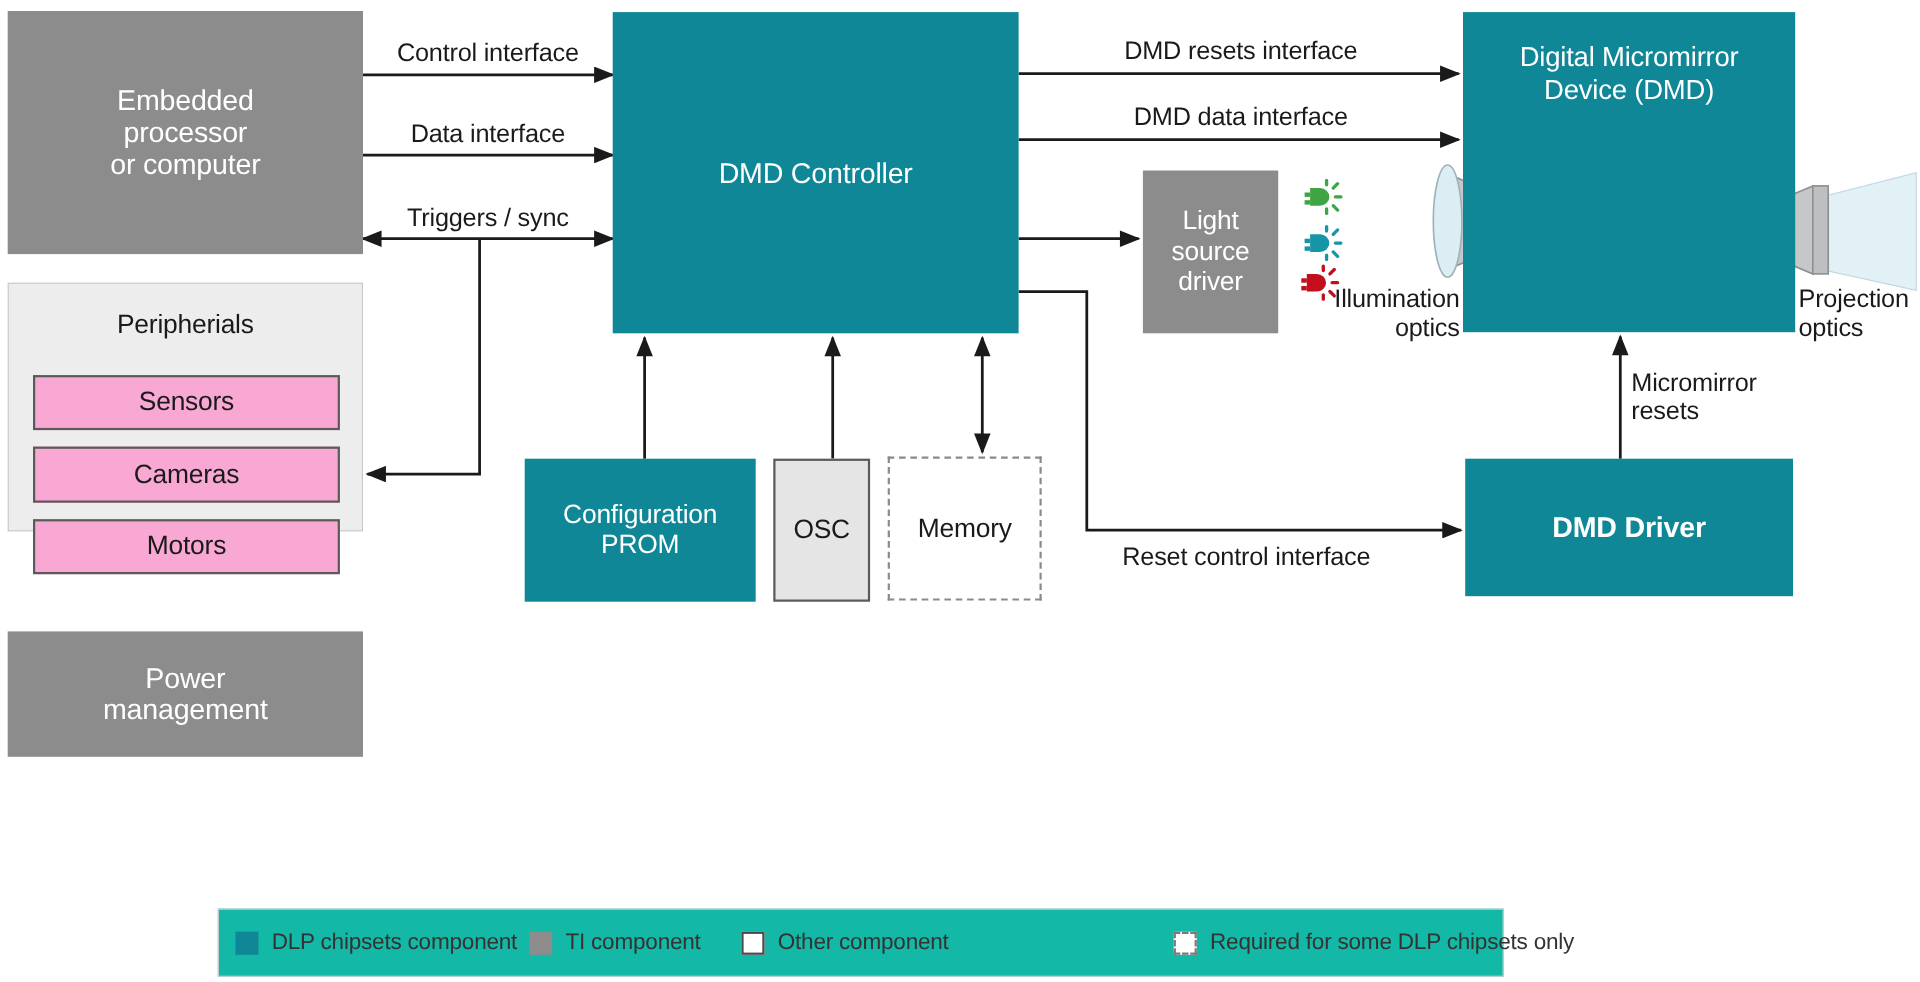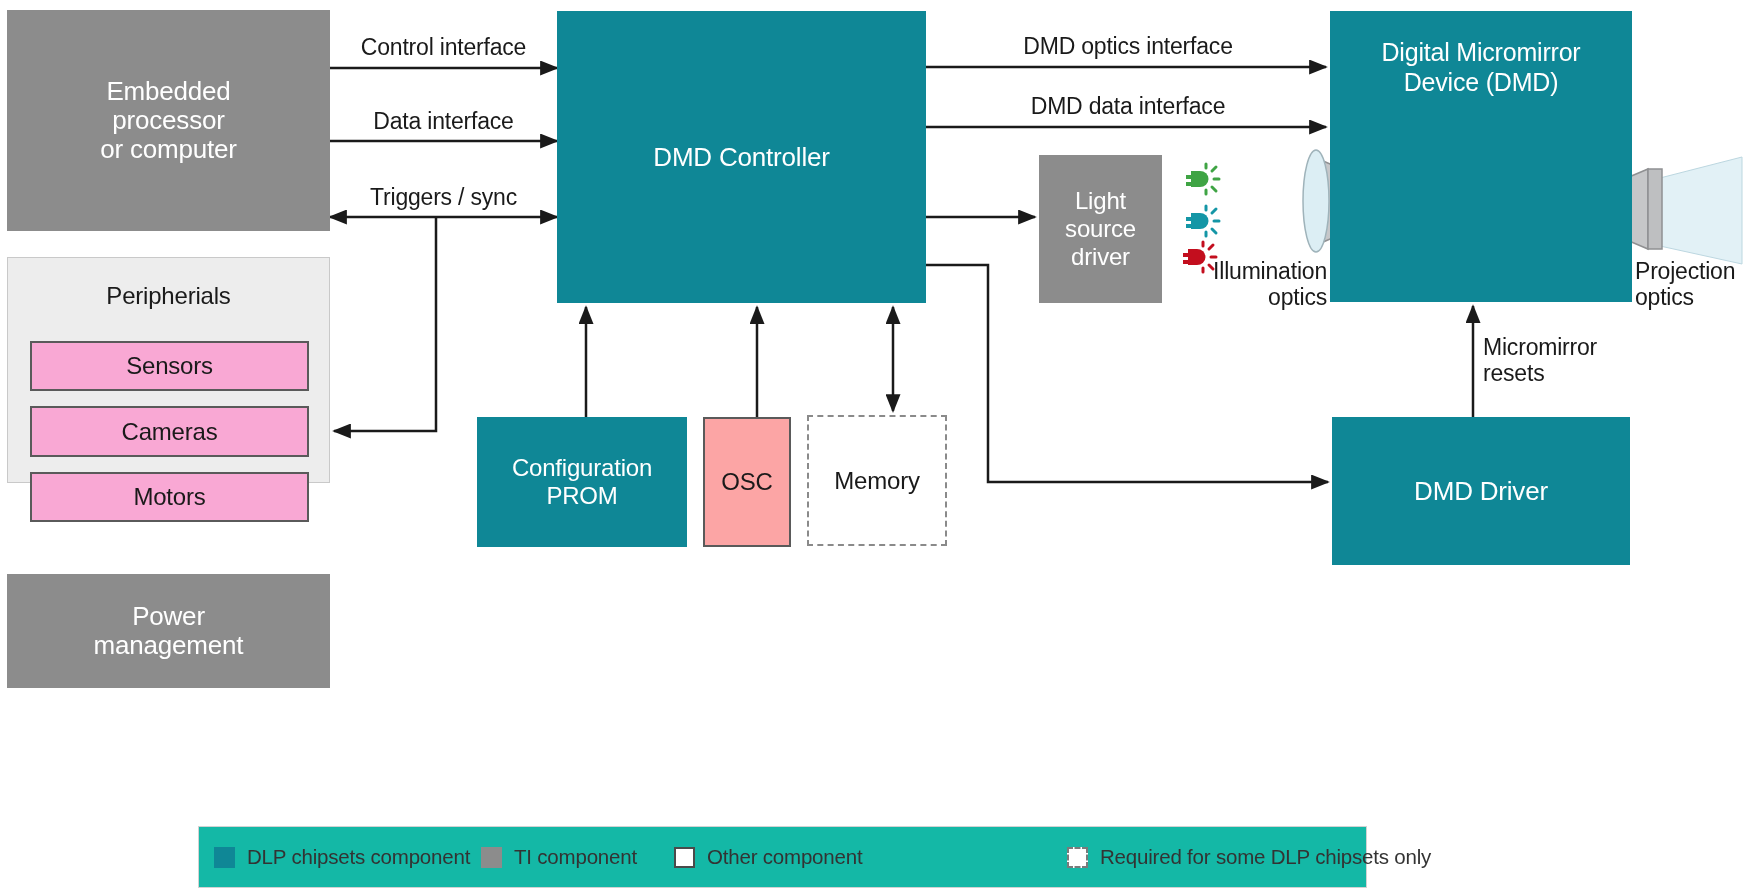--- a/index.html
+++ b/index.html
@@ -6,21 +6,21 @@
   body{font-family:"Liberation Sans",sans-serif;-webkit-font-smoothing:antialiased;}
   .canvas{position:relative;width:1745px;height:893px;background:#fff;overflow:hidden;letter-spacing:-0.2px;}
   .box{position:absolute;display:flex;align-items:center;justify-content:center;text-align:center;white-space:pre-line;box-sizing:border-box;}
   .teal{background:var(--teal);color:#fff;}
   .gray{background:var(--box_gray);color:#fff;}
   .box-label-lg{font-size:26px;line-height:29px;}
   .box-label-md{font-size:24px;line-height:28px;}
   .panel{position:absolute;background:var(--panel_gray);border:1px solid var(--panel_border);box-sizing:border-box;}
   .panel-title{position:absolute;left:0;right:0;top:24px;text-align:center;font-size:24px;color:#1a1a1a;}
   .white-box{position:absolute;background:#f9a8d4;border:2px solid var(--white_box_border);box-sizing:border-box;display:flex;align-items:center;justify-content:center;font-size:24px;color:#1a1a1a;}
-  .outline-box{position:absolute;background:#fca5a5;border:2px solid var(--white_box_border);box-sizing:border-box;display:flex;align-items:center;justify-content:center;font-size:24px;color:#1a1a1a;}
+  .outline-box{position:absolute;background:#e5e5e5;border:2px solid var(--white_box_border);box-sizing:border-box;display:flex;align-items:center;justify-content:center;font-size:24px;color:#1a1a1a;}
   .dashed-box{position:absolute;background:#fff;border:2px dashed var(--dashed_border);box-sizing:border-box;display:flex;align-items:center;justify-content:center;font-size:24px;color:#1a1a1a;}
   .top-title{position:absolute;left:0;right:0;top:26px;text-align:center;font-size:25px;line-height:30px;color:#fff;white-space:pre-line;}
   .lbl{position:absolute;font-size:23px;color:#1a1a1a;white-space:pre-line;line-height:26px;}
   .lbl.center{text-align:center;}
   .lbl.right{text-align:right;}
   .overlay{position:absolute;left:0;top:0;pointer-events:none;}
   .legend{position:absolute;left:198px;top:826px;width:1169px;height:62px;background:#14b8a6;border:1px solid var(--legend_border);box-sizing:border-box;}
   .legend-item{position:absolute;top:0;height:100%;display:flex;align-items:center;gap:12px;}
   .legend-label{font-size:20.5px;color:#333;white-space:nowrap;}
   .swatch{width:21px;height:21px;box-sizing:border-box;flex:0 0 auto;}
@@ -145,27 +145,28 @@
 
   <div class="box gray box-label-md" style="left:1039px;top:155px;width:123px;height:148px;">Light
 source
 driver</div>
 
   <div class="box teal" style="left:1330px;top:11px;width:302px;height:291px;align-items:flex-start;">
     <div class="top-title">Digital Micromirror
 Device (DMD)</div>
   </div>
 
-  <div class="box teal box-label-lg" style="left:1332px;top:417px;width:298px;height:148px;">DMD Driver</div>
+  <div class="box teal box-label-lg" style="left:1332px;top:417px;width:298px;height:125px;font-weight:bold;">DMD Driver</div>
 
   <div class="lbl center" style="left:330px;top:34px;width:227px;">Control interface</div>
   <div class="lbl center" style="left:330px;top:108px;width:227px;">Data interface</div>
   <div class="lbl center" style="left:330px;top:184px;width:227px;">Triggers / sync</div>
-  <div class="lbl center" style="left:926px;top:33px;width:404px;">DMD optics interface</div>
+  <div class="lbl center" style="left:926px;top:33px;width:404px;">DMD resets interface</div>
   <div class="lbl center" style="left:926px;top:93px;width:404px;">DMD data interface</div>
+  <div class="lbl center" style="left:933px;top:493px;width:400px;">Reset control interface</div>
   <div class="lbl" style="left:1483px;top:334px;">Micromirror
 resets</div>
   <div class="lbl right" style="left:1180px;top:258px;width:147px;">Illumination
 optics</div>
   <div class="lbl" style="left:1635px;top:258px;width:110px;">Projection
 optics</div>
 
   <div class="legend">
     <div class="legend-item" style="left:15px;">
       <span class="swatch sw-dlp"></span>

